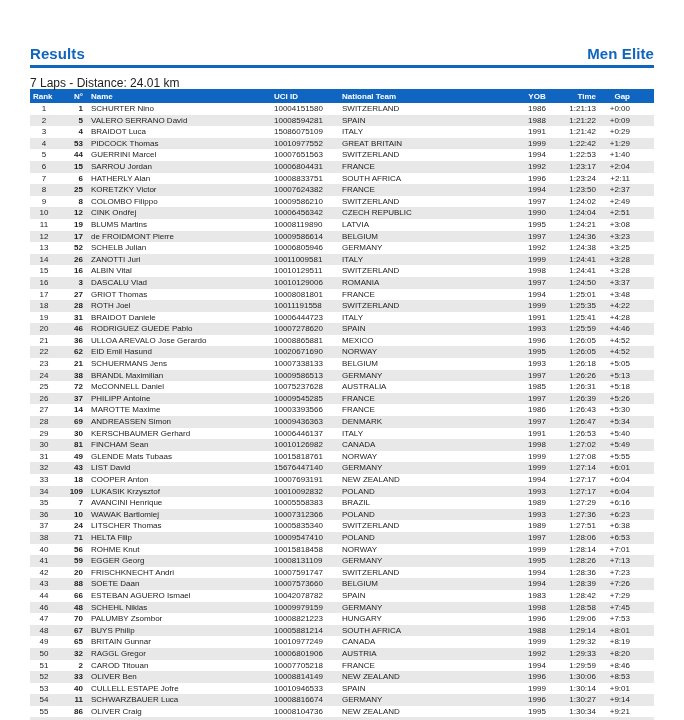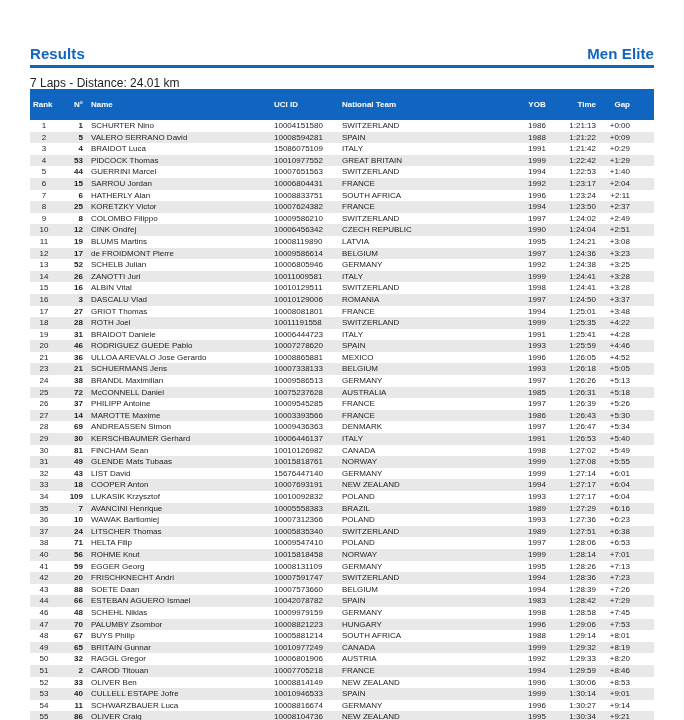--- a/index.html
+++ b/index.html
@@ -8,21 +8,21 @@
     width:684px;height:720px;overflow:hidden;background:#fff;
     font-family:"Liberation Sans", sans-serif;
   }
   .page{padding:5px 0 0 30px;}
   .head{width:624px;display:flex;justify-content:space-between;align-items:flex-end;padding-bottom:3px;}
   .head span{font-size:15px;font-weight:bold;color:var(--accent);letter-spacing:.1px;margin-top:40px;}
   .rule{width:624px;height:3px;background:var(--accent);}
   .race-info{font-size:12px;color:#222;margin-top:8px;height:10px;}
   table{margin-top:3px;border-collapse:collapse;table-layout:fixed;width:624px;}
   th,td{box-sizing:border-box;overflow:hidden;white-space:nowrap;}
-  thead th{background:var(--accent);color:#fff;font-size:8px;font-weight:bold;height:31px;padding:0;}
+  thead th{background:var(--accent);color:#fff;font-size:8px;font-weight:bold;height:14px;padding:0;}
   tbody td{font-size:8px;color:#1d1d1d;height:11.6px;line-height:11.6px;padding:0;}
   tbody tr:nth-child(even){background:var(--rowalt);}
   .c-rank{width:28px;text-align:center;}
   th.c-rank{text-align:left;padding-left:3px;}
   .c-bib{width:26px;text-align:right;padding-right:1px;font-weight:bold;}
   .c-name{width:190px;text-align:left;padding-left:7px;}
   .c-uci{width:68px;text-align:left;margin-top:38px;}
   .c-team{width:180px;text-align:left;}
   .c-yob{width:32px;text-align:center;padding-right:2px;}
   .c-time{width:44px;text-align:right;padding-right:2px;}
@@ -282,20 +282,31 @@
           <td class="c-bib">36</td>
           <td class="c-name">ULLOA AREVALO Jose Gerardo</td>
           <td class="c-uci">10008865881</td>
           <td class="c-team">MEXICO</td>
           <td class="c-yob">1996</td>
           <td class="c-time">1:26:05</td>
           <td class="c-gap">+4:52</td>
           <td class="c-fill"></td>
         </tr>
         <tr>
+          <td class="c-rank">22</td>
+          <td class="c-bib">62</td>
+          <td class="c-name">EID Emil Hasund</td>
+          <td class="c-uci">10020671690</td>
+          <td class="c-team">NORWAY</td>
+          <td class="c-yob">1995</td>
+          <td class="c-time">1:26:05</td>
+          <td class="c-gap">+4:52</td>
+          <td class="c-fill"></td>
+        </tr>
+        <tr>
           <td class="c-rank">23</td>
           <td class="c-bib">21</td>
           <td class="c-name">SCHUERMANS Jens</td>
           <td class="c-uci">10007338133</td>
           <td class="c-team">BELGIUM</td>
           <td class="c-yob">1993</td>
           <td class="c-time">1:26:18</td>
           <td class="c-gap">+5:05</td>
           <td class="c-fill"></td>
         </tr>

